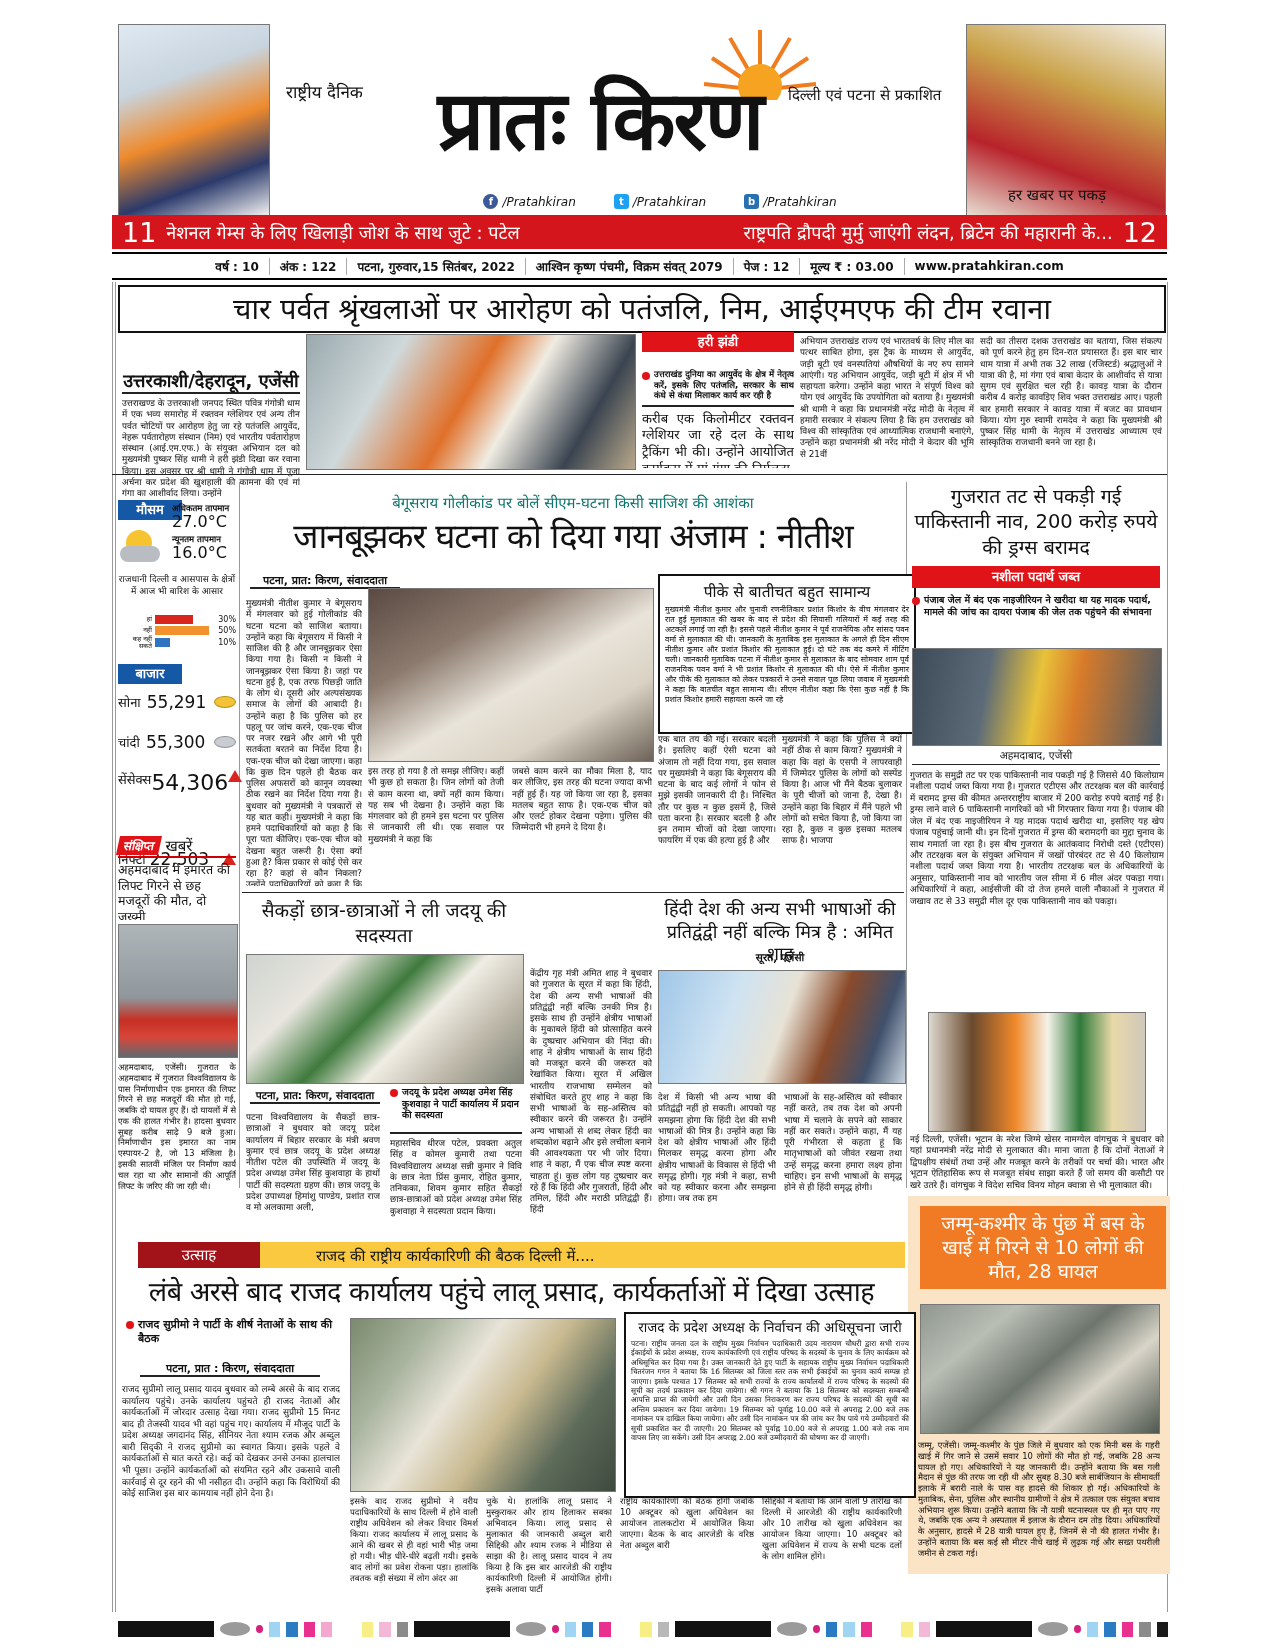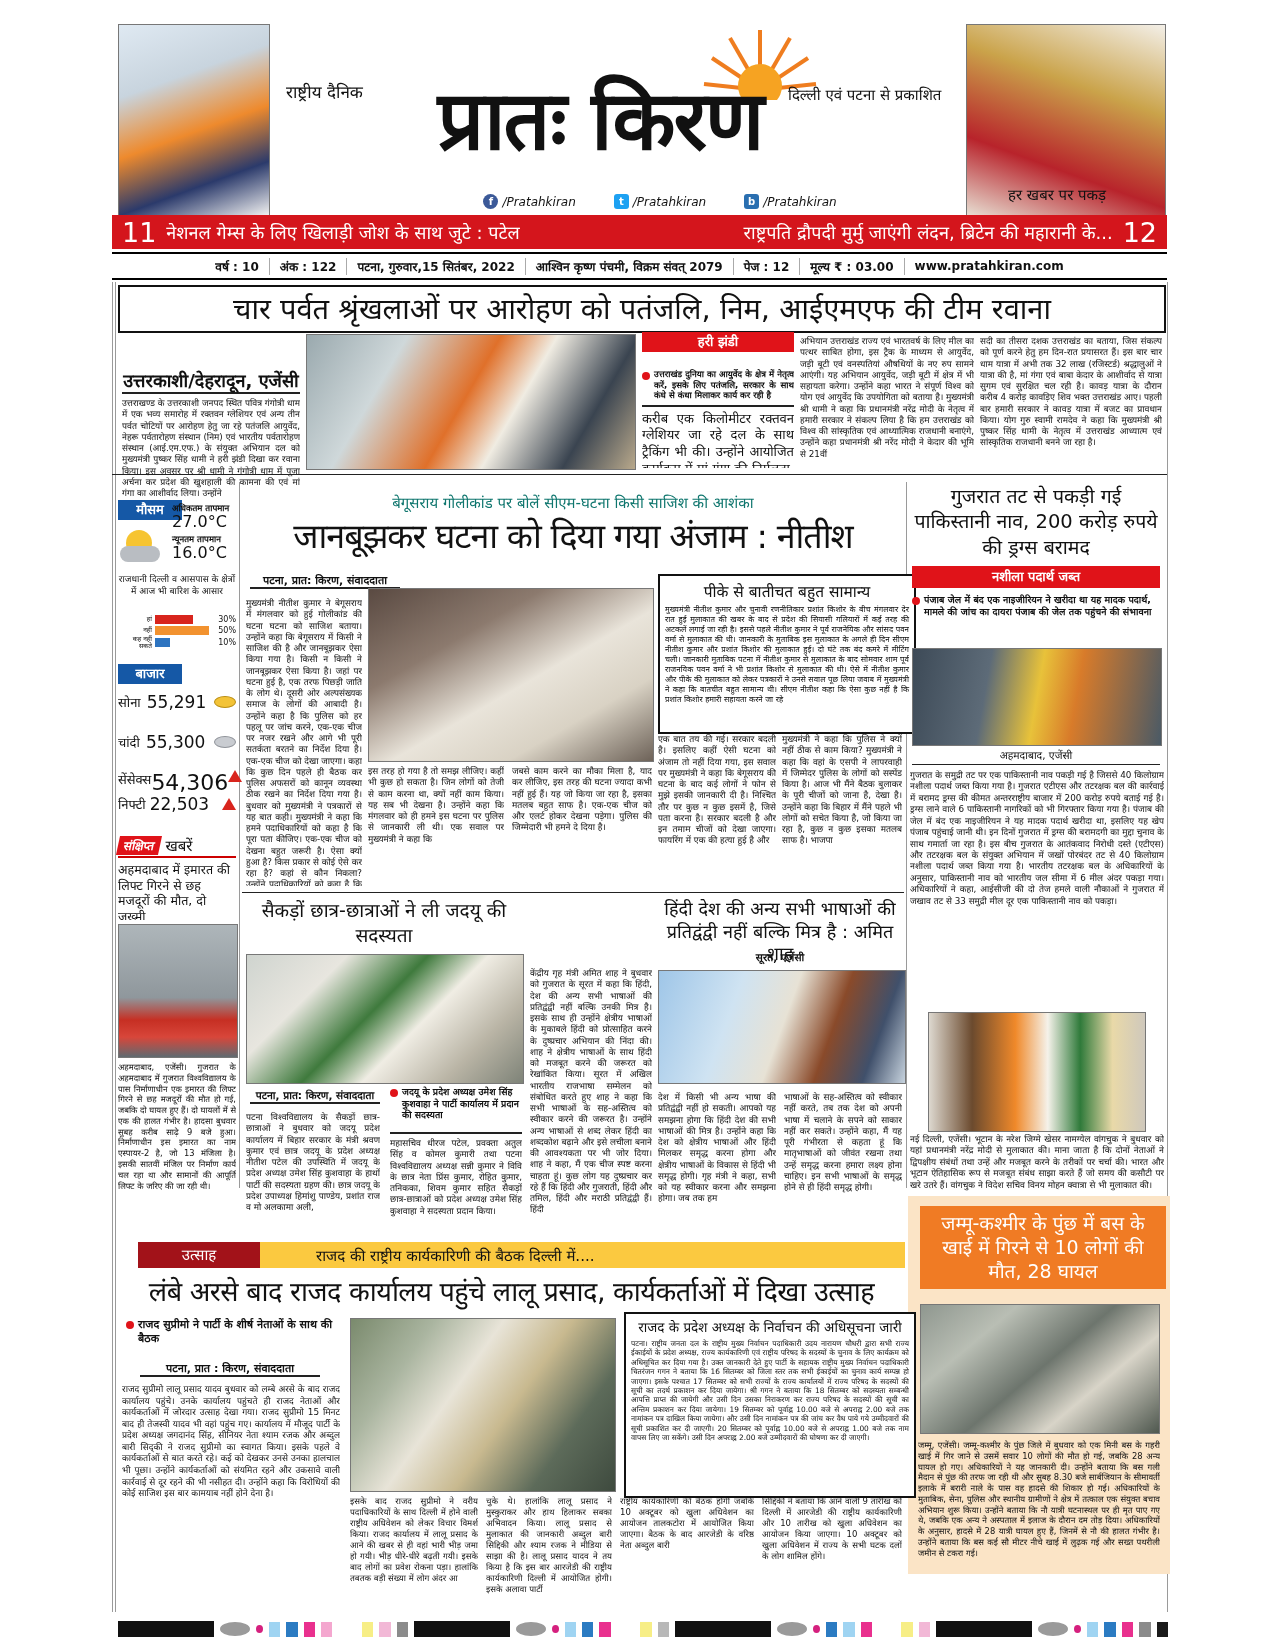--- a/index.html
+++ b/index.html
@@ -160,21 +160,21 @@
   <div class="abs" style="left:118px;top:732px;width:118px;display:flex;align-items:center;">
     <span class="b" style="font-size:13px;">चांदी</span>
     <span class="b" style="font-size:17px;margin-left:6px;">55,300</span>
     <span class="coin" style="background:#c9ccd1;border-color:#8f9399;margin-left:auto;"></span>
   </div>
   <div class="abs" style="left:118px;top:770px;width:118px;display:flex;align-items:flex-start;">
     <span class="b" style="font-size:13px;">सेंसेक्स</span>
     <span class="b" style="font-size:22px;">54,306</span>
     <span class="arrow-up" style="margin-left:auto;"></span>
   </div>
-  <div class="abs" style="left:118px;top:794px;width:118px;display:flex;align-items:center;">
+  <div class="abs" style="left:118px;top:849px;width:118px;display:flex;align-items:center;">
     <span class="b" style="font-size:13px;">निफ्टी</span>
     <span class="b" style="font-size:17px;margin-left:4px;">22,503</span>
     <span class="arrow-up" style="margin-left:auto;"></span>
   </div>
 
   <div class="abs" style="left:118px;top:834px;width:118px;height:22px;display:flex;align-items:center;border-bottom:2px solid #c00;">
     <span class="redtab" style="font-size:12px;padding:1px 6px;transform:skewX(-12deg);">संक्षिप्त</span>
     <span class="b" style="font-size:15px;margin-left:5px;">खबरें</span>
   </div>
   <div class="abs b clip" style="left:118px;top:862px;width:118px;height:58px;font-size:12.5px;line-height:1.25;">अहमदाबाद में इमारत की लिफ्ट गिरने से छह मजदूरों की मौत, दो जख्मी</div>

